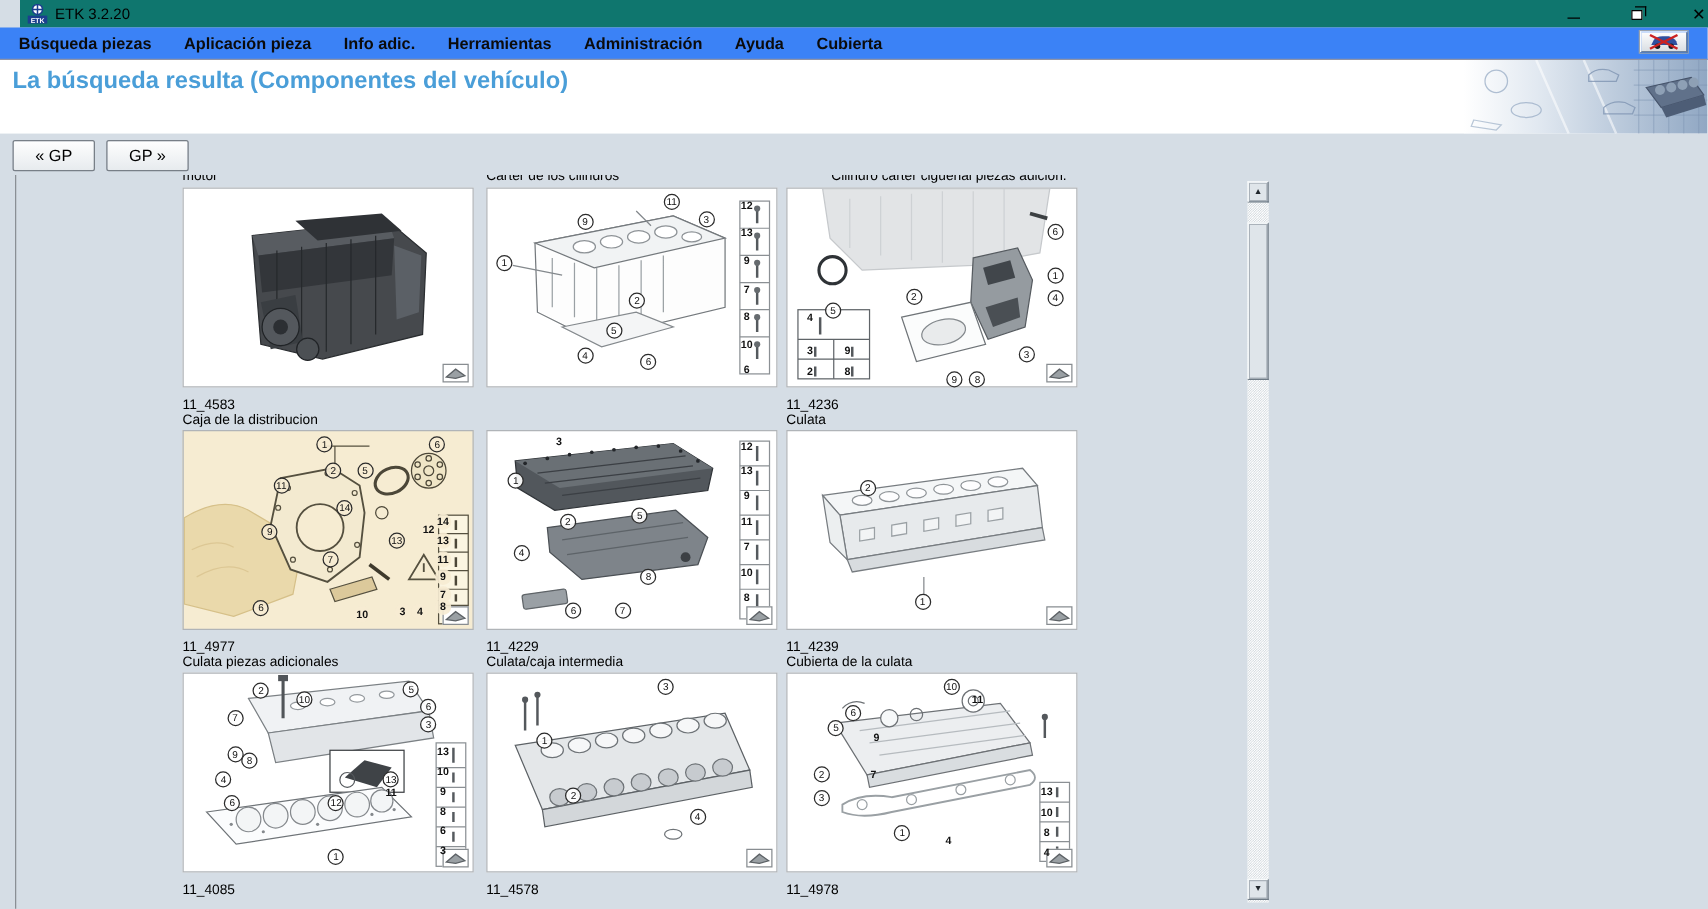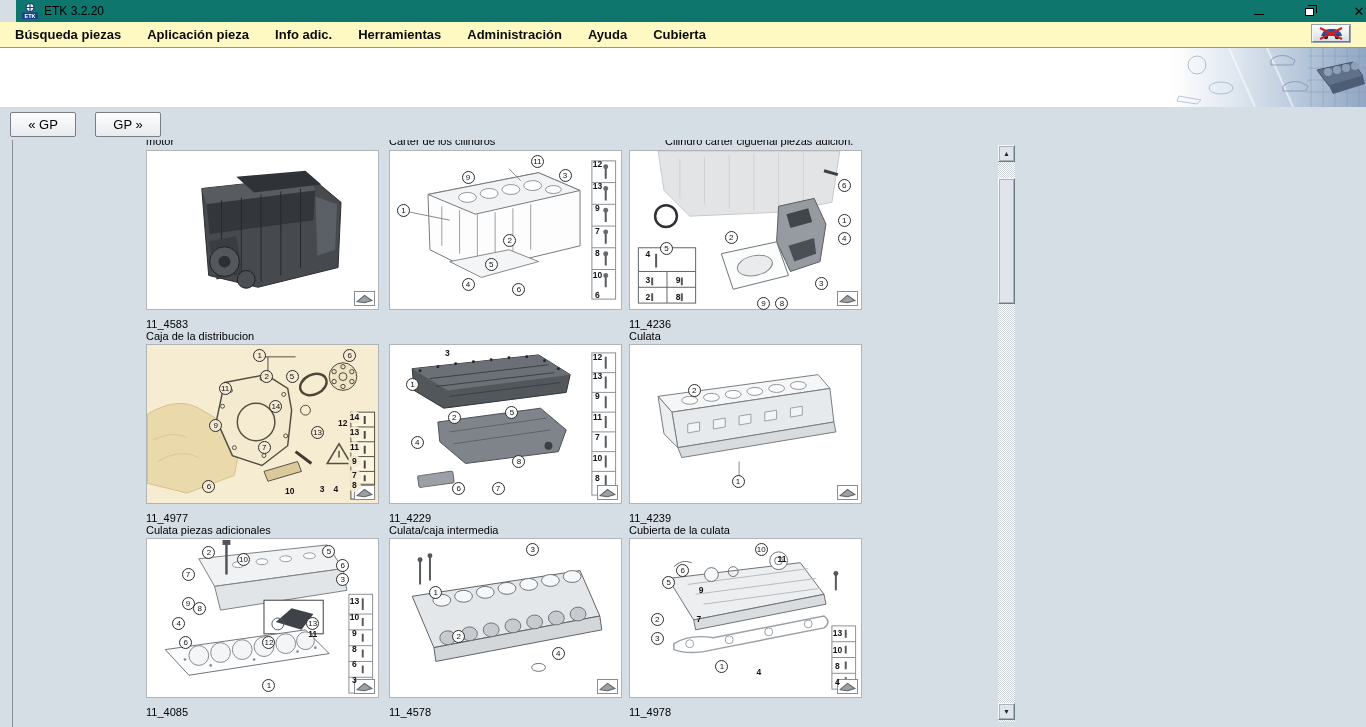--- a/index.html
+++ b/index.html
@@ -12,40 +12,40 @@
   .win-title { position:absolute; left:28px; top:4px; font-size:12px; color:#000; }
   .win-controls { position:absolute; right:8px; top:0; height:22px; display:flex; align-items:center; gap:28px; }
   .wc { width:22px; height:18px; display:flex; align-items:center; justify-content:center;
         font-size:13px; color:#000; cursor:default; }
   .min-glyph { display:block; width:10px; border-bottom:1px solid #000; margin-top:6px; }
   .restore-glyph { position:relative; width:9px; height:8px; border:1px solid #000; background:#fff; margin-top:2px; }
   .restore-glyph::before { content:""; position:absolute; left:2px; top:-4px; width:8px; height:7px;
                            border:1px solid #000; border-left:none; border-bottom:none; }
 
   
-  .menubar { position:absolute; left:0; top:22px; width:1366px; height:26px; background:#fef9c3;
+  .menubar { position:absolute; left:0; top:22px; width:1366px; height:26px; background:#3b82f6;
              border-bottom:1px solid #8f93a6; display:flex; align-items:center; padding-left:2px; }
   .menu-item { padding:0 13px; font-size:13px; font-weight:bold; color:#0b0b0b; line-height:25px; }
   .nocar-btn { position:absolute; right:16px; top:3px; width:38px; height:17px;
                background:linear-gradient(#fdfdfd,#d9dee3); border:1px solid;
                border-color:#f8fafb #6e7a85 #6e7a85 #f8fafb; box-shadow:0 0 0 1px #9aa2ac;
                display:flex; align-items:center; justify-content:center; }
 
   
   .header { position:absolute; left:0; top:48px; width:1366px; height:59px; background:#ffffff; }
   .page-title { position:absolute; left:10px; top:6px; font-size:19px; font-weight:bold; color:#4a9ed8; }
   .vehicle-line { position:absolute; left:18px; top:33px; font-size:13.5px; color:#141414; white-space:pre; }
   .collage { position:absolute; right:0; top:0; width:195px; height:59px; }
 
   
   .toolbar { position:absolute; left:0; top:107px; width:1366px; height:33px; background:#d5dde5; }
   .gpbtn { position:absolute; top:5px; width:66px; height:25px;
            background:linear-gradient(#fefefe,#e7ebee); border:1px solid #787f87; border-radius:2px;
            font-family:"Liberation Sans",sans-serif; font-size:13px; color:#000; text-align:center; line-height:23px; }
-  .gp-prev { left:10px; } .gp-next { left:95px; }
+  .gp-prev { left:10px; } .gp-next { left:85px; }
 
   
   .viewport { position:absolute; left:12px; top:140px; width:984px; height:587px;
               overflow:hidden; border-left:1px solid #8a8f95; }
   .cap { position:absolute; font-size:11px; line-height:12px; color:#000; white-space:nowrap; }
   .tile { position:absolute; width:233px; height:160px; background:#fff; border:1px solid #b0b4b8; }
   .tile.sel { background:#f6ecd2; }
   .tile svg { position:absolute; left:0; top:0; width:100%; height:100%; }
   .corner { position:absolute; right:3px; bottom:3px; width:21px; height:15px; background:#fff;
             border:1px solid #888d91; }
@@ -104,20 +104,21 @@
     <svg width="26" height="13" viewBox="0 0 26 13">
       <path d="M3,9 L5,5 Q7,2 12,2 L17,2 Q21,3 23,6 L24,9 Z" fill="#2f4f9e"></path>
       <circle cx="8" cy="10" r="2.2" fill="#1a1d22"></circle>
         <circle cx="19" cy="10" r="2.2" fill="#1a1d22"></circle>
       <path d="M2,1 L24,12 M24,1 L2,12" stroke="#cc2222" stroke-width="2"></path>
     </svg>
   </div>
 </div>
 
 <div class="header">
+  <div class="page-title">La búsqueda resulta (Componentes del vehículo)</div>
   <svg class="collage" viewBox="0 0 195 59" preserveAspectRatio="none">
     <defs>
       <linearGradient id="cg" x1="0" y1="0" x2="1" y2="0">
         <stop offset="0" stop-color="#ffffff"></stop>
           <stop offset="0.3" stop-color="#e2e9f1"></stop>
         <stop offset="0.68" stop-color="#b6c6d9"></stop>
           <stop offset="1" stop-color="#90a7c3"></stop>
       </linearGradient>
     </defs>
     <rect width="195" height="59" fill="url(#cg)"></rect>

